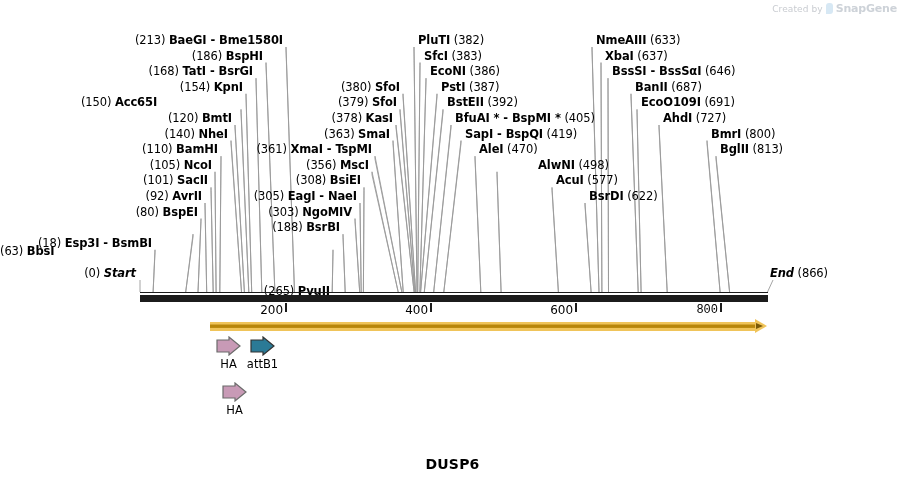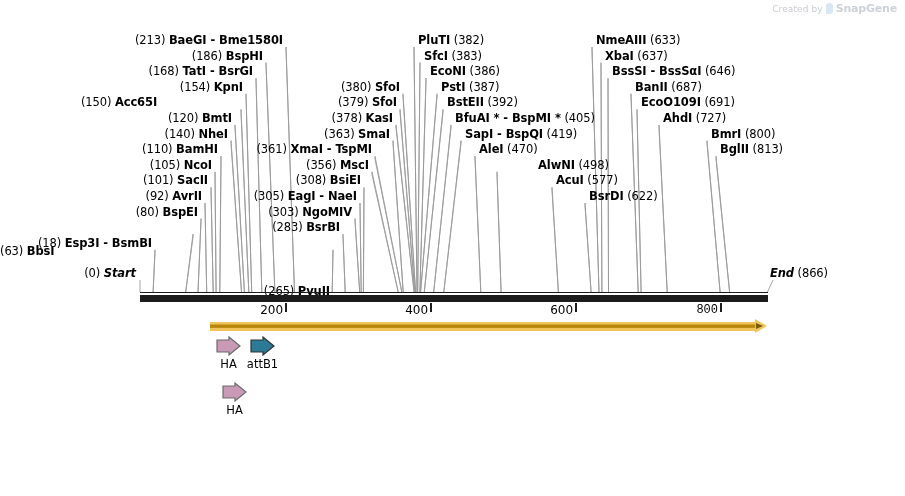--- a/index.html
+++ b/index.html
@@ -159,21 +159,21 @@
       <div class="lbl" style="top: 174.4px; left: 0px; width: 208px; text-align: right;"><span class="ps">(101)</span> <span class="nm">SacII</span></div>
       <div class="lbl" style="top: 190px; left: 0px; width: 202px; text-align: right;"><span class="ps">(92)</span> <span class="nm">AvrII</span></div>
       <div class="lbl" style="top: 205.6px; left: 0px; width: 198px; text-align: right;"><span class="ps">(80)</span> <span class="nm">BspEI</span></div>
       <div class="lbl" style="top: 221.2px; left: 0px; width: 190px;  margin-top: 24px;"><span class="ps">(63)</span> <span class="nm">BbsI</span></div>
       <div class="lbl" style="top: 236.8px; left: 0px; width: 152px; text-align: right;"><span class="ps">(18)</span> <span class="nm">Esp3I  -  BsmBI</span></div>
       <div class="lbl" style="top: 143.2px; left: 0px; width: 372px; text-align: right;"><span class="ps">(361)</span> <span class="nm">XmaI  -  TspMI</span></div>
       <div class="lbl" style="top: 158.8px; left: 0px; width: 369px; text-align: right;"><span class="ps">(356)</span> <span class="nm">MscI</span></div>
       <div class="lbl" style="top: 174.4px; left: 0px; width: 361px; text-align: right;"><span class="ps">(308)</span> <span class="nm">BsiEI</span></div>
       <div class="lbl" style="top: 190px; left: 0px; width: 357px; text-align: right;"><span class="ps">(305)</span> <span class="nm">EagI  -  NaeI</span></div>
       <div class="lbl" style="top: 205.6px; left: 0px; width: 352px; text-align: right;"><span class="ps">(303)</span> <span class="nm">NgoMIV</span></div>
-      <div class="lbl" style="top: 221.2px; left: 0px; width: 340px; text-align: right;"><span class="ps">(283)</span> <span class="nm">BsrBI</span></div>
+      <div class="lbl" style="top: 221.2px; left: 0px; width: 340px; text-align: right;"><span class="ps">(188)</span> <span class="nm">BsrBI</span></div>
       <div class="lbl" style="top: 236.8px; left: 0px; width: 330px; text-align: right; margin-top: 48px;"><span class="ps">(265)</span> <span class="nm">PvuII</span></div>
       <div class="lbl" style="top: 80.8px; left: 0px; width: 400px; text-align: right;"><span class="ps">(380)</span> <span class="nm">SfoI</span></div>
       <div class="lbl" style="top: 96.4px; left: 0px; width: 397px; text-align: right;"><span class="ps">(379)</span> <span class="nm">SfoI</span></div>
       <div class="lbl" style="top: 112px; left: 0px; width: 393px; text-align: right;"><span class="ps">(378)</span> <span class="nm">KasI</span></div>
       <div class="lbl" style="top: 127.6px; left: 0px; width: 390px; text-align: right;"><span class="ps">(363)</span> <span class="nm">SmaI</span></div>
       <div class="lbl" style="top: 34px; left: 418px;"><span class="nm">PluTI</span>  <span class="ps">(382)</span></div>
       <div class="lbl" style="top: 49.6px; left: 424px;"><span class="nm">SfcI</span>  <span class="ps">(383)</span></div>
       <div class="lbl" style="top: 65.2px; left: 430px;"><span class="nm">EcoNI</span>  <span class="ps">(386)</span></div>
       <div class="lbl" style="top: 80.8px; left: 441px;"><span class="nm">PstI</span>  <span class="ps">(387)</span></div>
       <div class="lbl" style="top: 96.4px; left: 447px;"><span class="nm">BstEII</span>  <span class="ps">(392)</span></div>
@@ -242,14 +242,15 @@
       <div class="fbox" style="left: 222px; top: 382px;">
         <div class="farrow">
           <svg width="25" height="20" viewBox="0 0 25 20">
             <path d="M1 4 L13 4 L13 1 L24 10 L13 19 L13 16 L1 16 Z" fill="#c89ab6" stroke="#6b6b6b" stroke-width="1.2" stroke-linejoin="miter"></path>
           </svg>
         </div>
         <div class="fname">HA</div>
       </div>
     </div>
 
+  <div class="title">DUSP6</div>
 
 </div>
 
 </body></html>

